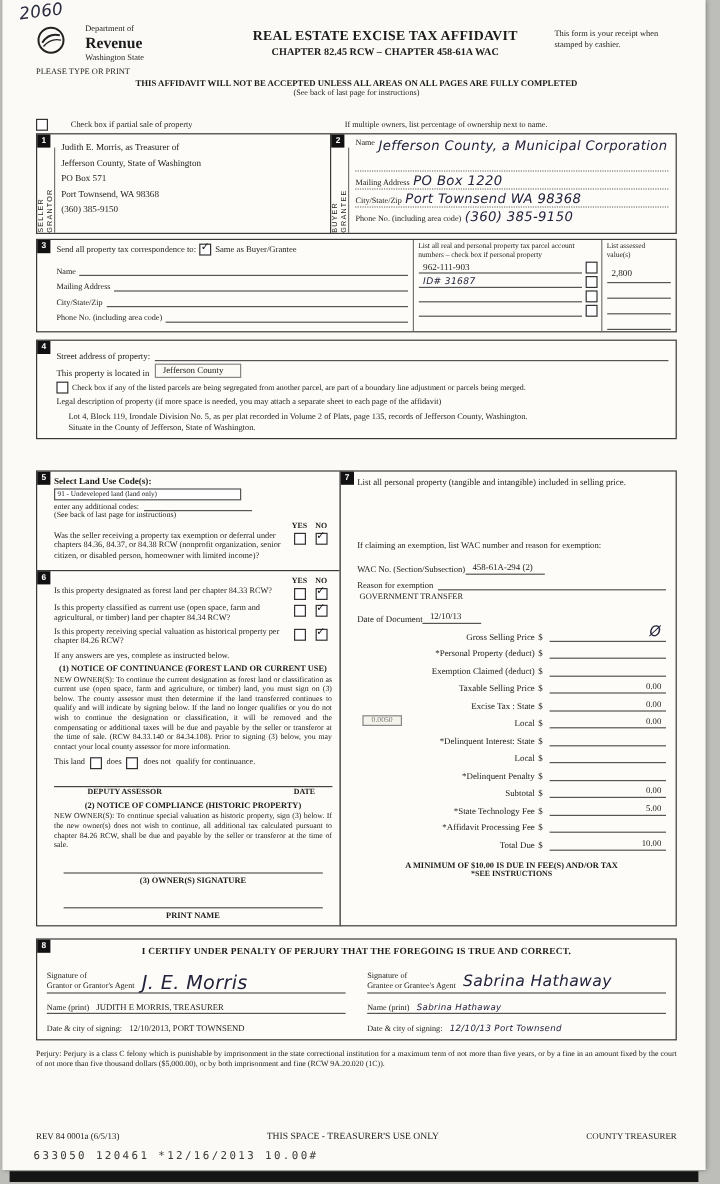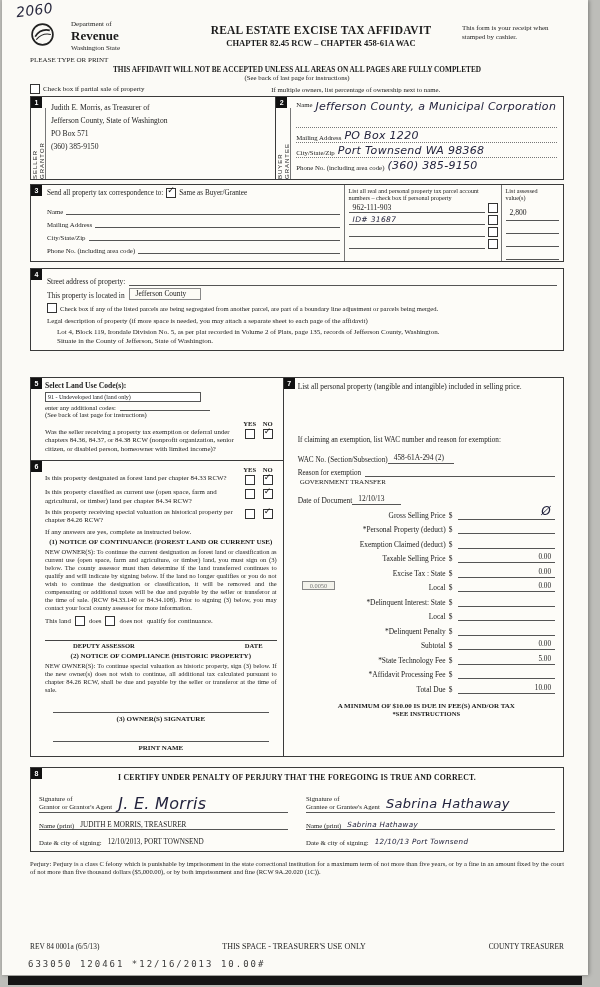--- a/index.html
+++ b/index.html
@@ -21,21 +21,21 @@
   .d-small{font-size:7px}
   .d-name{font-size:13px;font-weight:bold}
   .d-state{font-size:7px}
   .type-print{font-size:7px;margin-top:4px}
   .h-center{flex:1;text-align:center;padding-top:4px}
   .f-title{font-size:11.5px;font-weight:bold;letter-spacing:.2px}
   .f-chapter{font-size:8.5px;font-weight:bold;margin-top:2px}
   .h-right{width:102px;font-size:7px;line-height:9px;padding-top:4px}
   .notice{text-align:center;font-size:7.3px;font-weight:bold;margin-top:1px}
   .see-back{text-align:center;font-size:6.8px}
-  .partial-row{display:flex;align-items:center;gap:3px;font-size:7px;margin-top:3px}
+  .partial-row{display:flex;align-items:center;gap:19px;font-size:7px;margin-top:18px}
   .mo-note{font-size:6.8px}
   
   .parties{margin-top:2px;height:84px}
   .seller-box{width:46%}
   .buyer-box{width:54%;margin-left:-1px}
   .vstrip{position:absolute;left:0;top:11px;bottom:0;width:14px;border-right:1px solid #777;display:flex;justify-content:center;gap:1px;padding-top:2px}
   .vword{writing-mode:vertical-rl;transform:rotate(180deg);font:6px "Liberation Sans",sans-serif;letter-spacing:1px;color:#222}
   .party-body{margin-left:18px;padding:4px 4px 0 2px}
   .party-body .pline{font-size:7.6px;line-height:13px;white-space:nowrap}
   .frow{display:flex;align-items:flex-end;font-size:6.8px;border-bottom:1px dotted #777;margin:0 2px 0 0}
@@ -167,20 +167,21 @@
     <div class="box seller-box">
       <span class="badge">1</span>
       <div class="vstrip">
         <span class="vword">SELLER</span>
         <span class="vword">GRANTOR</span>
       </div>
       <div class="party-body">
         <div class="pline">Judith E. Morris, as Treasurer of</div>
         <div class="pline">Jefferson County, State of Washington</div>
         <div class="pline">PO Box 571</div>
+        <div class="pline">Port Townsend, WA 98368</div>
         <div class="pline">(360) 385-9150</div>
       </div>
     </div>
     <div class="box buyer-box">
       <span class="badge">2</span>
       <div class="vstrip">
         <span class="vword">BUYER</span>
         <span class="vword">GRANTEE</span>
       </div>
       <div class="party-body">

